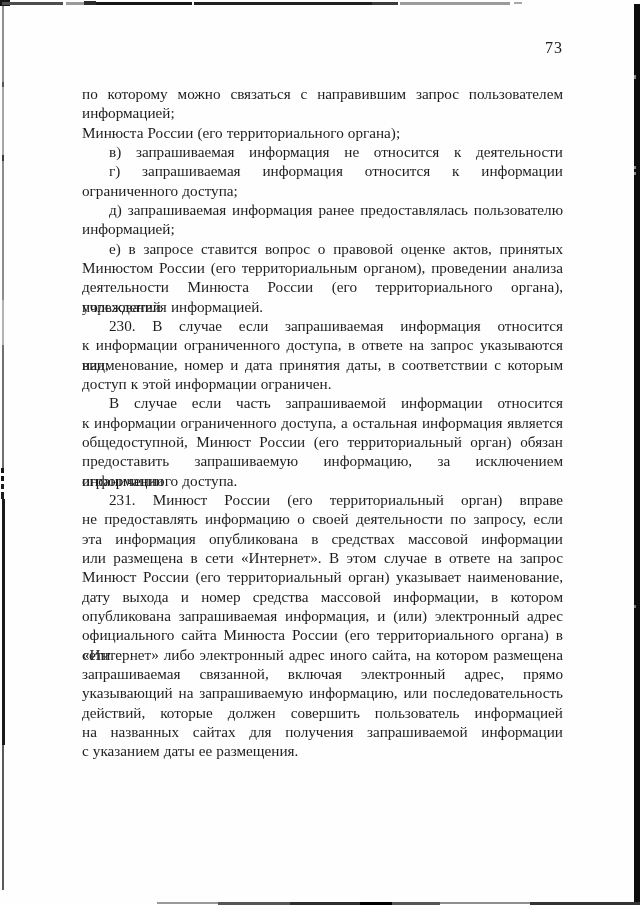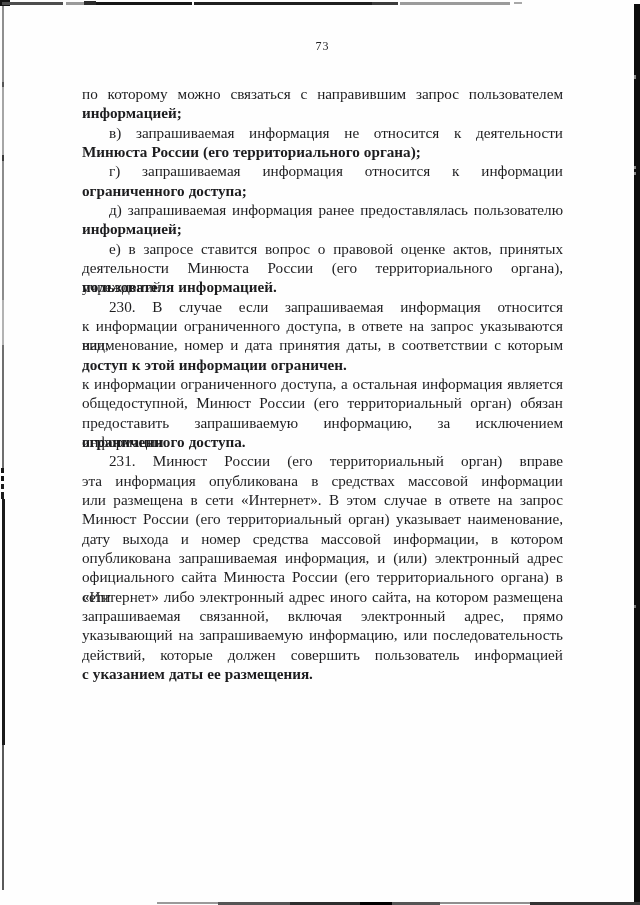--- a/index.html
+++ b/index.html
@@ -10,80 +10,84 @@
     background: #fefefe;
     overflow: hidden;
     font-family: "Liberation Serif", "DejaVu Serif", serif;
     color: #1d1d1f;
   }
   .page-number {
     position: absolute;
     top: 39px;
     left: 82px;
     width: 481px;
-    text-align: center;
-    font-size: 12px;
+    text-align: right;
+    font-size: 16px;
     letter-spacing: 1px;
   }
   .doc-body {
     position: absolute;
     top: 84px;
     left: 82px;
     width: 481px;
     font-size: 15.2px;
     line-height: 19.33px;
   }
   .line {
     height: 19.33px;
     text-align: justify;
     text-align-last: justify;
     overflow: visible;
     word-spacing: 0.02em;
   }
-  .line.last { text-align-last: left; font-weight: bold; }
+  .line.last { text-align-last: left; }
   .line.indent { padding-left: 27px; }
   .artifacts .mark { position: absolute; }
 </style>
 </head>
 <body>
 
 <div class="page">
   <div class="page-number">73</div>
 
   <div class="doc-body">
       <div class="line">по которому можно связаться с направившим запрос пользователем</div>
       <div class="line last">информацией;</div>
+      <div class="line last">Минюста России (его территориального органа);</div>
       <div class="line indent">в) запрашиваемая информация не относится к деятельности</div>
-      <div class="line last">Минюста России (его территориального органа);</div>
       <div class="line indent">г) запрашиваемая информация относится к информации</div>
       <div class="line last">ограниченного доступа;</div>
       <div class="line indent">д) запрашиваемая информация ранее предоставлялась пользователю</div>
       <div class="line last">информацией;</div>
       <div class="line indent">е) в запросе ставится вопрос о правовой оценке актов, принятых</div>
+      <div class="line">Минюстом России (его территориальным органом), проведении анализа</div>
       <div class="line">деятельности Минюста России (его территориального органа), учреждений</div>
       <div class="line last">пользователя информацией.</div>
       <div class="line indent">230. В случае если запрашиваемая информация относится</div>
       <div class="line">к информации ограниченного доступа, в ответе на запрос указываются вид,</div>
       <div class="line">наименование, номер и дата принятия даты, в соответствии с которым</div>
       <div class="line last">доступ к этой информации ограничен.</div>
+      <div class="line indent">В случае если часть запрашиваемой информации относится</div>
       <div class="line">к информации ограниченного доступа, а остальная информация является</div>
       <div class="line">общедоступной, Минюст России (его территориальный орган) обязан</div>
       <div class="line">предоставить запрашиваемую информацию, за исключением информации</div>
       <div class="line last">ограниченного доступа.</div>
       <div class="line indent">231. Минюст России (его территориальный орган) вправе</div>
+      <div class="line">не предоставлять информацию о своей деятельности по запросу, если</div>
       <div class="line">эта информация опубликована в средствах массовой информации</div>
       <div class="line">или размещена в сети «Интернет». В этом случае в ответе на запрос</div>
       <div class="line">Минюст России (его территориальный орган) указывает наименование,</div>
       <div class="line">дату выхода и номер средства массовой информации, в котором</div>
       <div class="line">опубликована запрашиваемая информация, и (или) электронный адрес</div>
       <div class="line">официального сайта Минюста России (его территориального органа) в сети</div>
       <div class="line">«Интернет» либо электронный адрес иного сайта, на котором размещена</div>
       <div class="line">запрашиваемая связанной, включая электронный адрес, прямо</div>
       <div class="line">указывающий на запрашиваемую информацию, или последовательность</div>
       <div class="line">действий, которые должен совершить пользователь информацией</div>
+      <div class="line">на названных сайтах для получения запрашиваемой информации</div>
       <div class="line last">с указанием даты ее размещения.</div>
     </div>
 
   <div class="artifacts">
       <div class="mark" style="left: 0px; top: 0px; width: 10px; height: 6px; background: rgb(20, 20, 20);"></div>
       <div class="mark" style="left: 2px; top: 2px; width: 61px; height: 3px; background: rgb(77, 77, 77);"></div>
       <div class="mark" style="left: 66px; top: 2px; width: 18px; height: 3px; background: rgb(154, 154, 154);"></div>
       <div class="mark" style="left: 84px; top: 1px; width: 12px; height: 4px; background: rgb(43, 43, 43);"></div>
       <div class="mark" style="left: 96px; top: 2px; width: 96px; height: 3px; background: rgb(22, 22, 22);"></div>
       <div class="mark" style="left: 194px; top: 2px; width: 178px; height: 3px; background: rgb(31, 31, 31);"></div>

